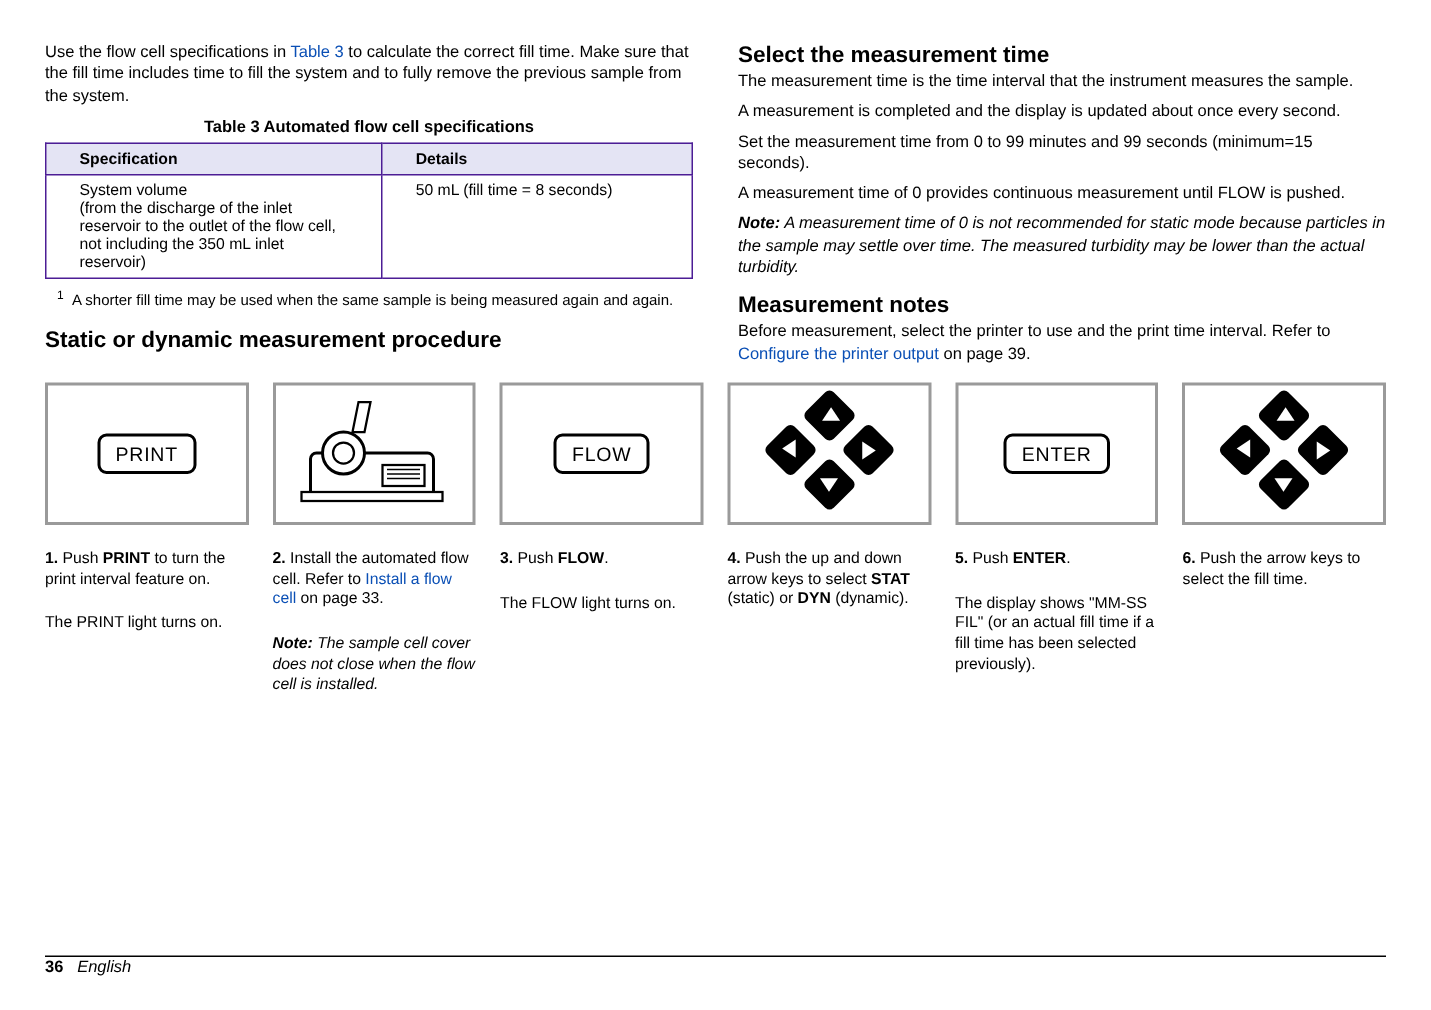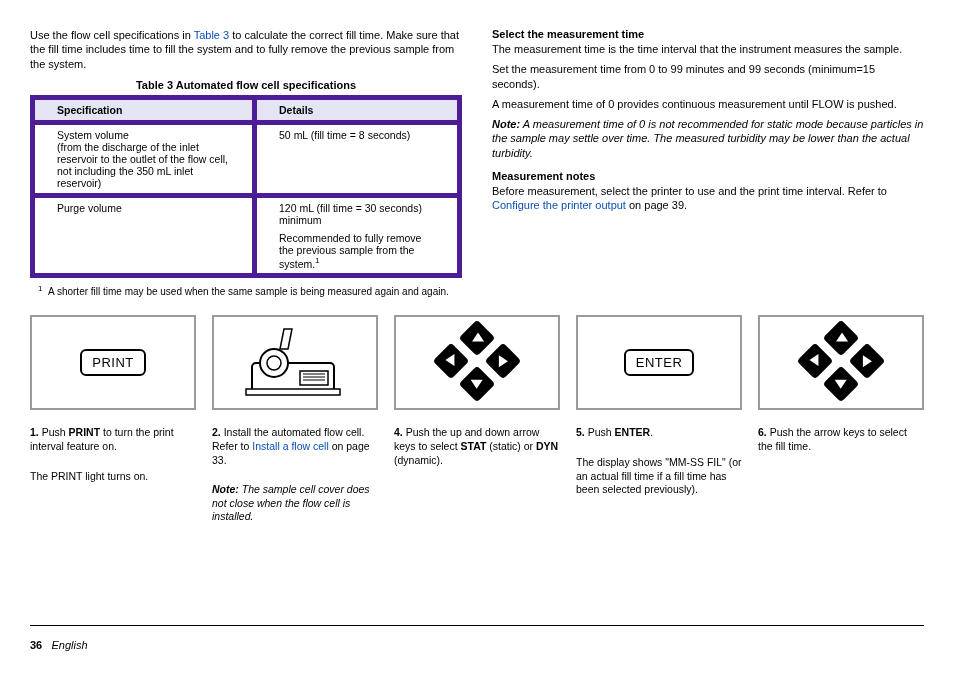--- a/index.html
+++ b/index.html
@@ -20,39 +20,39 @@
   }
   .col { flex: 1; }
   p { margin: 0 0 6px 0; line-height: 1.3; }
   .table-title { text-align: center; font-weight: bold; margin: 8px 0 4px 0; font-size: 11px;}
   table.spec {
     border-collapse: collapse;
     width: 100%;
     margin-bottom: 6px;
   }
   table.spec th, table.spec td {
-    border: 5px solid #4c1d95;
+    border: 1px solid #4c1d95;
     padding: 4px 22px;
     font-size: 10.5px;
     vertical-align: top;
     text-align: left;
   }
   table.spec th {
     background: #e4e4f4;
     font-weight: bold;
   }
   .footnote {
     font-size: 10px;
     margin-left: 18px;
     text-indent: -10px;
     line-height: 1.25;
     margin-bottom: 10px;
   }
   .sup { font-size: 8px; vertical-align: super; }
-  .section-heading { font-weight: bold; margin: 10px 0 2px 0; font-size: 11px;}
+  .section-heading { font-weight: bold; margin: 10px 0 2px 0; font-size: 15px;}
   .link { color: #0a4fb5; }
   .note-italic { font-style: italic; }
   .bold { font-weight: bold; }
 
   .steps-row {
     display: flex;
     gap: 16px;
     margin-top: 6px;
   }
   .step { flex: 1; font-size: 10.5px; }
@@ -101,21 +101,21 @@
   .tri-down  { border-left:6px solid transparent; border-right:6px solid transparent; border-top:9px solid #fff; top:9px; left:7px;}
   .tri-left  { border-top:6px solid transparent; border-bottom:6px solid transparent; border-right:9px solid #fff; top:7px; left:7px;}
   .tri-right { border-top:6px solid transparent; border-bottom:6px solid transparent; border-left:9px solid #fff; top:7px; left:9px;}
 
   .footer {
     position: absolute;
     bottom: 22px;
     left: 30px;
     right: 30px;
     border-top: 1px solid #000;
-    padding-top: 13px;
+    padding-top: 1px;
     font-size: 11px;
   }
   .footer .pn { font-weight: bold; }
   .footer .lang { font-style: italic; }
 
   
   .device-svg { width: 110px; height: 80px; }
 </style>
 </head>
 <body>
@@ -133,41 +133,34 @@
       <tbody>
           <tr>
         <th style="width:52%">Specification</th>
         <th>Details</th>
       </tr>
       <tr>
         <td style="white-space: pre-line;">System volume
 (from the discharge of the inlet reservoir to the outlet of the flow cell, not including the 350 mL inlet reservoir)</td>
         <td>50 mL (fill time = 8 seconds)</td>
       </tr>
-      <tr>
-        <td>Purge volume</td>
-        <td>
-          <div style="margin-bottom:6px;">120 mL (fill time = 30 seconds) minimum</div>
-          <div>
-            <span>Recommended to fully remove the previous sample from the system.</span><span class="sup">1</span>
-          </div>
-        </td>
-      </tr>
     </tbody>
       </table>
 
     <div class="footnote">
       <span class="sup">1</span>&nbsp;&nbsp;<span>A shorter fill time may be used when the same sample is being measured again and again.</span>
     </div>
 
+    <div class="section-heading">Static or dynamic measurement procedure</div>
   </div>
 
   <div class="col">
     <div class="section-heading" style="margin-top:0">Select the measurement time</div>
     <p>The measurement time is the time interval that the instrument measures the sample.</p>
+    <p>A measurement is completed and the display is updated about once every second.</p>
     <p>Set the measurement time from 0 to 99 minutes and 99 seconds (minimum=15 seconds).</p>
     <p>A measurement time of 0 provides continuous measurement until FLOW is pushed.</p>
     <p class="note-italic">
       <span class="bold">Note:</span><span> A measurement time of 0 is not recommended for static mode because particles in the sample may settle over time. The measured turbidity may be lower than the actual turbidity.</span>
     </p>
     <div class="section-heading">Measurement notes</div>
     <p>
       <span>Before measurement, select the printer to use and the print time interval. Refer to </span><span class="link">Configure the printer output</span><span> on page 39.</span>
     </p>
   </div>
@@ -194,20 +187,27 @@
         <circle cx="34" cy="40" r="14" fill="#fff" stroke="#000" stroke-width="2"></circle>
         <circle cx="34" cy="40" r="7" fill="#fff" stroke="#000" stroke-width="1.5"></circle>
         <path d="M40 26 L44 6 L52 6 L48 26 Z" fill="#fff" stroke="#000" stroke-width="1.5"></path>
         <rect x="6" y="66" width="94" height="6" fill="#fff" stroke="#000" stroke-width="1.5"></rect>
       </svg>
     </div>
     <p><span class="bold">2.</span><span>  Install the automated flow cell. Refer to </span><span class="link">Install a flow cell</span><span> on page 33.</span></p>
     <p class="note-italic"><span class="bold">Note:</span><span> The sample cell cover does not close when the flow cell is installed.</span></p>
   </div>
 
+  <div class="step">
+    <div class="step-box">
+      <div class="btn-label">FLOW</div>
+    </div>
+    <p><span class="bold">3.</span><span>  Push </span><span class="bold">FLOW</span><span>.</span></p>
+    <p>The FLOW light turns on.</p>
+  </div>
 
   <div class="step">
     <div class="step-box">
       <div class="arrows-wrap">
         <div class="diamond d-up">
             <div class="tri tri-up"></div>
           </div>
         <div class="diamond d-down">
             <div class="tri tri-down"></div>
           </div>

